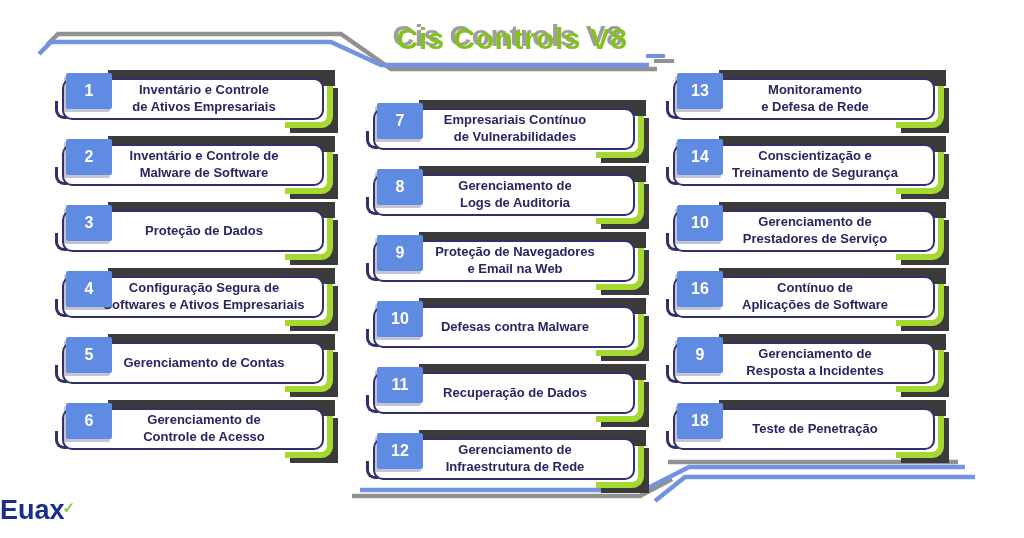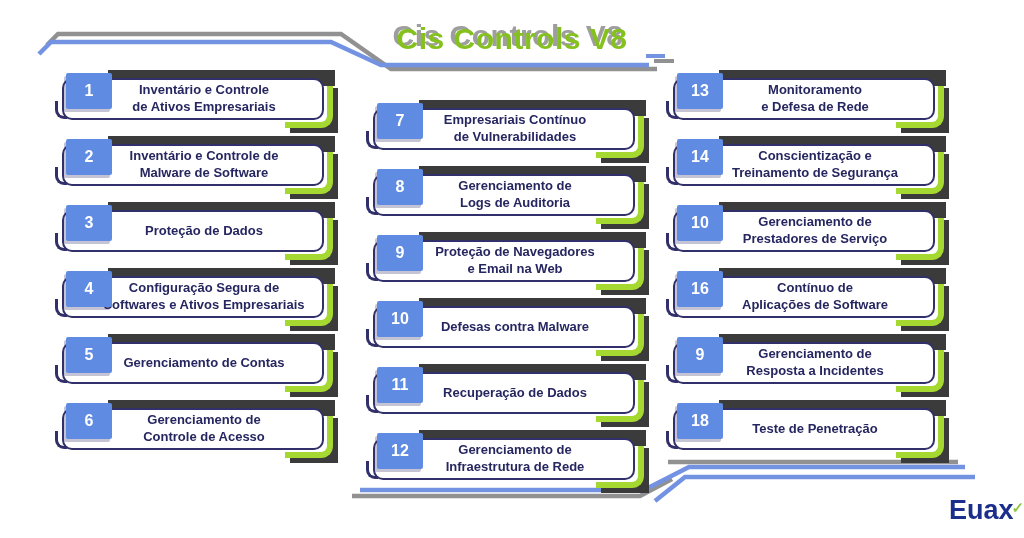--- a/index.html
+++ b/index.html
@@ -49,21 +49,21 @@
   .badge{
     position:absolute;left:2px;top:-7px;width:46px;height:36px;background:var(--badge-blue);
     z-index:4;display:flex;align-items:center;justify-content:center;border-radius:2px;
     box-shadow:-2px 3px 0 rgba(44,44,100,.28);
   }
   .badge-num{color:#ffffff;font-weight:700;font-size:16px;}
   .card-title{
     white-space:pre-line;text-align:center;color:var(--text-navy);
     font-size:13px;font-weight:700;line-height:1.3;
   }
-  #logo{position:absolute;left:0;right:0;top:495px;z-index:3;text-align:right;}
+  #logo{position:absolute;left:0;right:0;top:495px;z-index:3;text-align:left;}
   #logo-text{font-size:27px;font-weight:800;color:var(--logo-blue);letter-spacing:0;}
   #logo-accent{
     display:inline-block;color:#8dc63f;font-size:15px;font-weight:800;
     vertical-align:super;margin-left:-2px;line-height:1;
   }
 </style>
 </head>
 <body>
 
 <div id="stage" style="--title-green: #84c11e; --accent-green: #a6d832; --badge-blue: #5f8ce2; --line-blue: #7392e2; --line-gray: #919191; --navy: #31306a; --text-navy: #262660; --shadow-dark: #3b3b3b; --logo-blue: #1c2e8c;">

